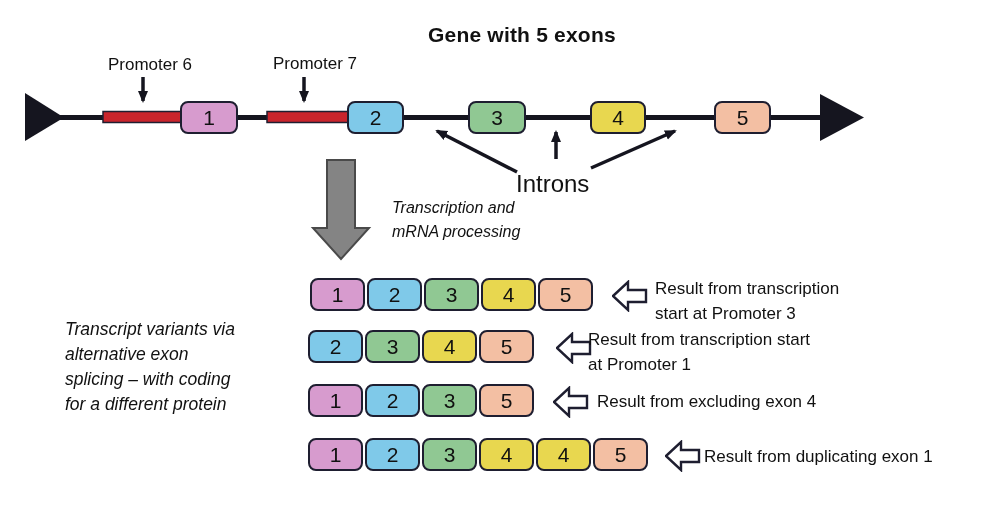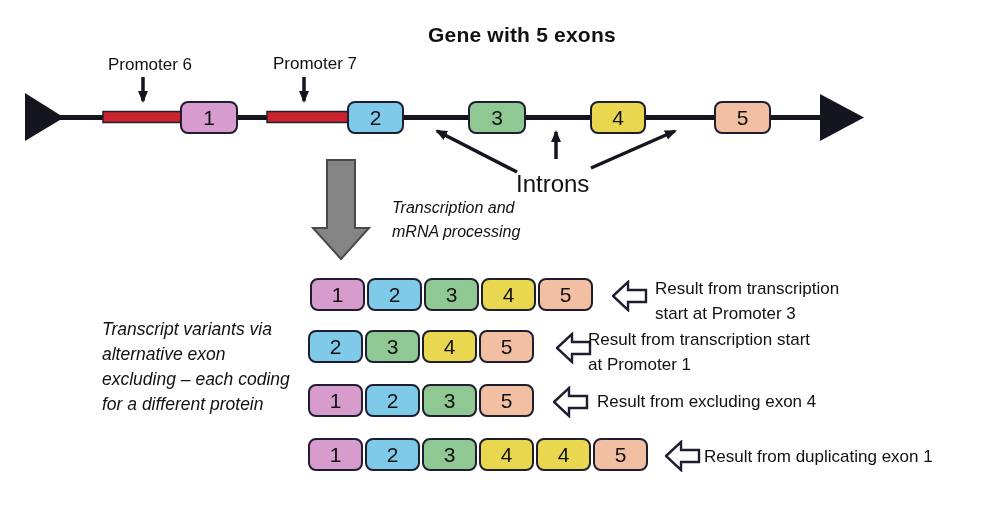--- a/index.html
+++ b/index.html
@@ -12,21 +12,21 @@
   .promo-label{top:55px;width:110px;text-align:center;font-size:17px;}
   #promoter1-label{left:95px;}
   #promoter2-label{left:260px;top:54px;}
   #introns-label{left:516px;top:170px;font-size:24px;}
   #overlay{left:0;top:0;width:1000px;height:522px;pointer-events:none;}
   .exon-box{
     position:absolute;top:101px;height:29px;border:2px solid #1e1e30;border-radius:8px;
     display:flex;align-items:center;justify-content:center;font-size:21px;z-index:3;
   }
   #process-text{left:392px;top:196px;font-size:16px;font-style:italic;line-height:24px;}
-  #side-note{left:65px;top:317px;font-size:17.5px;font-style:italic;line-height:25px;margin-left:37px;}
+  #side-note{left:65px;top:317px;font-size:17.5px;font-style:italic;line-height:25px;}
   .t-row{position:absolute;display:flex;gap:2px;z-index:3;}
   .t-box{
     width:51px;height:29px;border:2px solid #1e1e30;border-radius:8px;
     display:flex;align-items:center;justify-content:center;font-size:21px;
   }
   .t-label{position:absolute;font-size:17px;line-height:25px;white-space:nowrap;z-index:3;}
   .block-arrow{position:absolute;z-index:3;}
 </style>
 </head>
 <body>
@@ -64,21 +64,21 @@
   <div id="introns-label" class="abs">Introns</div>
 
   <div id="process-text" class="abs">
     <div>Transcription and</div>
     <div>mRNA processing</div>
   </div>
 
   <div id="side-note" class="abs">
     <div>Transcript variants via</div>
     <div>alternative exon</div>
-    <div>excluding – each coding</div>
+    <div>splicing – with coding</div>
     <div>for a different protein</div>
   </div>
 
   <div id="gene-exons">
       <div class="exon-box" style="left: 180px; width: 54px; background: rgb(215, 155, 206);">1</div>
       <div class="exon-box" style="left: 347px; width: 53px; background: rgb(127, 201, 233);">2</div>
       <div class="exon-box" style="left: 468px; width: 54px; background: rgb(144, 200, 147);">3</div>
       <div class="exon-box" style="left: 590px; width: 52px; background: rgb(232, 215, 79);">4</div>
       <div class="exon-box" style="left: 714px; width: 53px; background: rgb(243, 191, 163);">5</div>
     </div>

